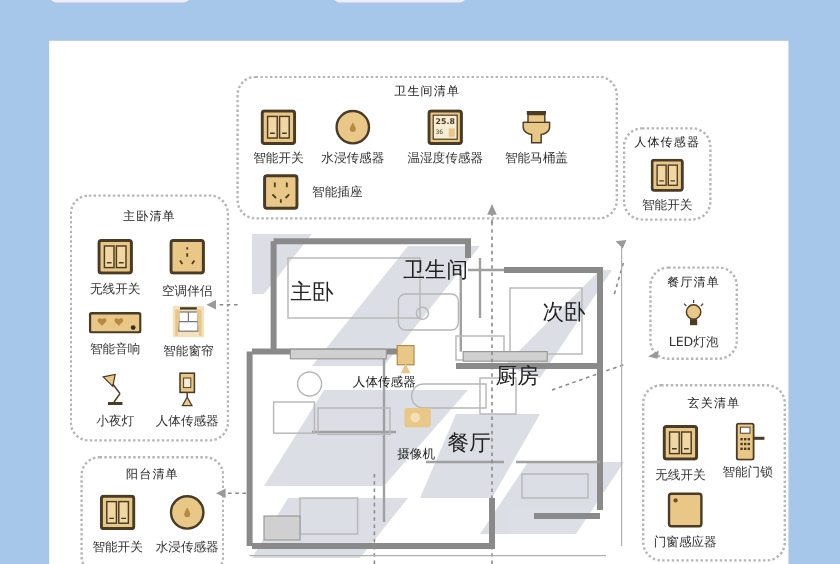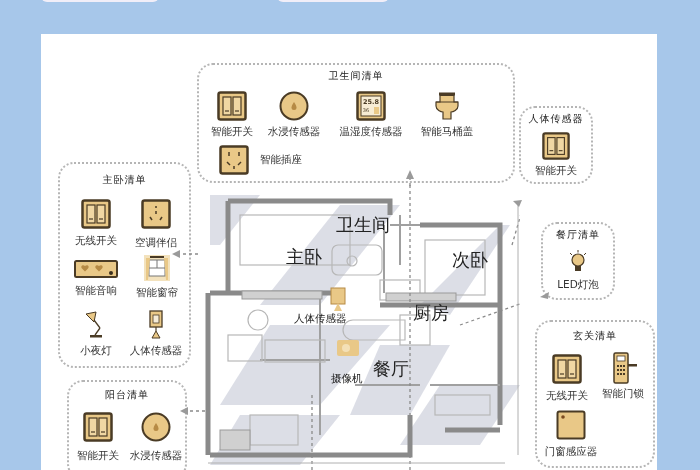--- a/index.html
+++ b/index.html
@@ -326,21 +326,21 @@
       <rect x="131" y="103" width="14" height="16" fill="#e9c887" stroke="#b68a45" stroke-width="1"></rect>
       <path d="M134 126 L138 118 L142 126Z" fill="#e9c887"></path>
     </g>
 
     <g>
       <rect x="137" y="155" width="22" height="16" rx="2" fill="#e9c887"></rect>
       <circle cx="146" cy="163" r="4" fill="#f4e0b6"></circle>
     </g>
   </svg>
 
-  <div class="room-label" style="left:42px;top:60px;padding-left:44px;">主卧</div>
+  <div class="room-label" style="left:42px;top:46px;">主卧</div>
   <div class="room-label" style="left:136px;top:28px;">卫生间</div>
   <div class="room-label" style="left:252px;top:63px;">次卧</div>
   <div class="room-label" style="left:213px;top:116px;">厨房</div>
   <div class="room-label" style="left:173px;top:172px;">餐厅</div>
   <div class="small-label" style="left:94px;top:127px;">人体传感器</div>
   <div class="small-label" style="left:131px;top:187px;">摄像机</div>
 </div>
 
 <svg width="700" height="470" style="position:absolute;left:0;top:0;pointer-events:none;">
   <g fill="none" stroke="#8a8a8a" stroke-width="1.3" stroke-dasharray="3,3">

